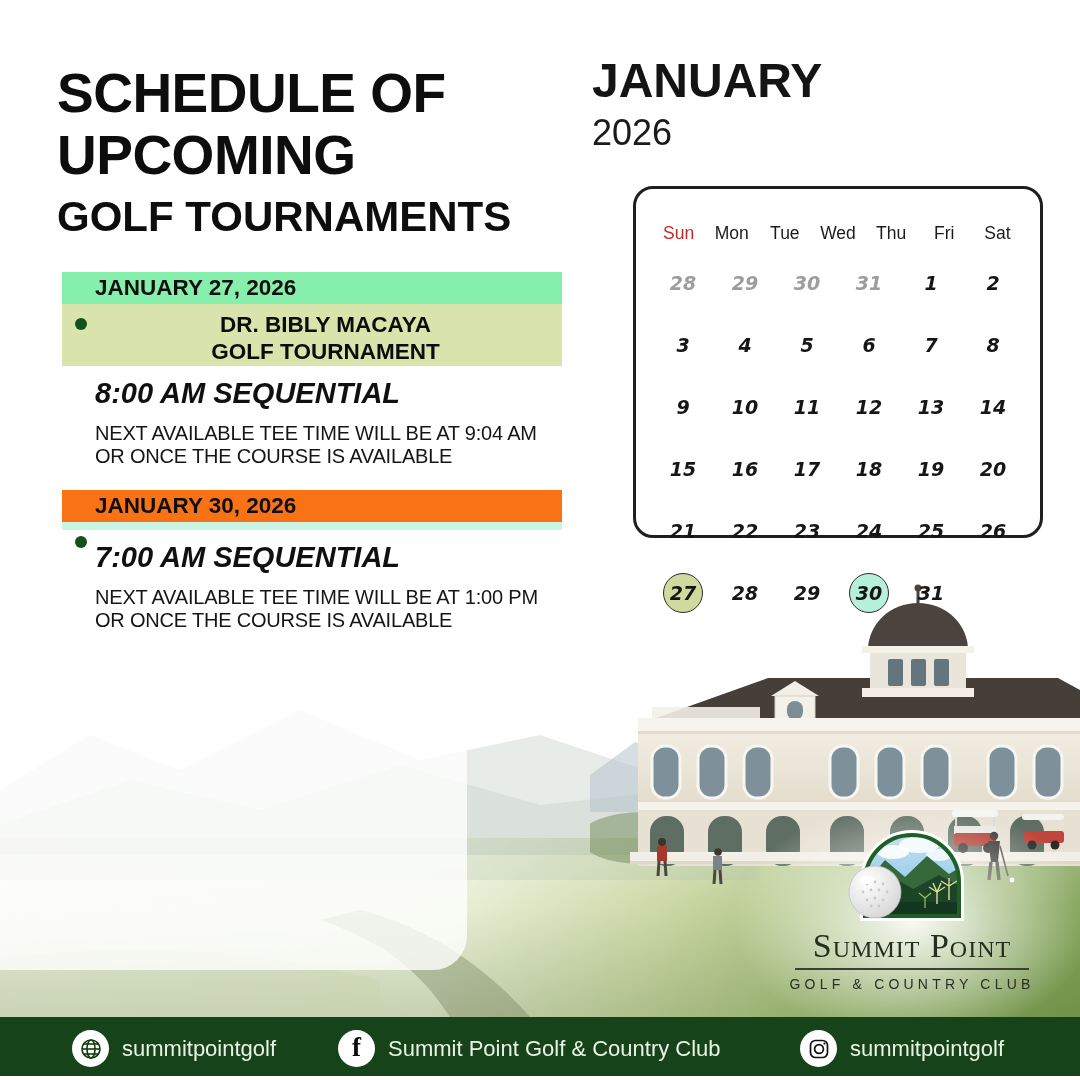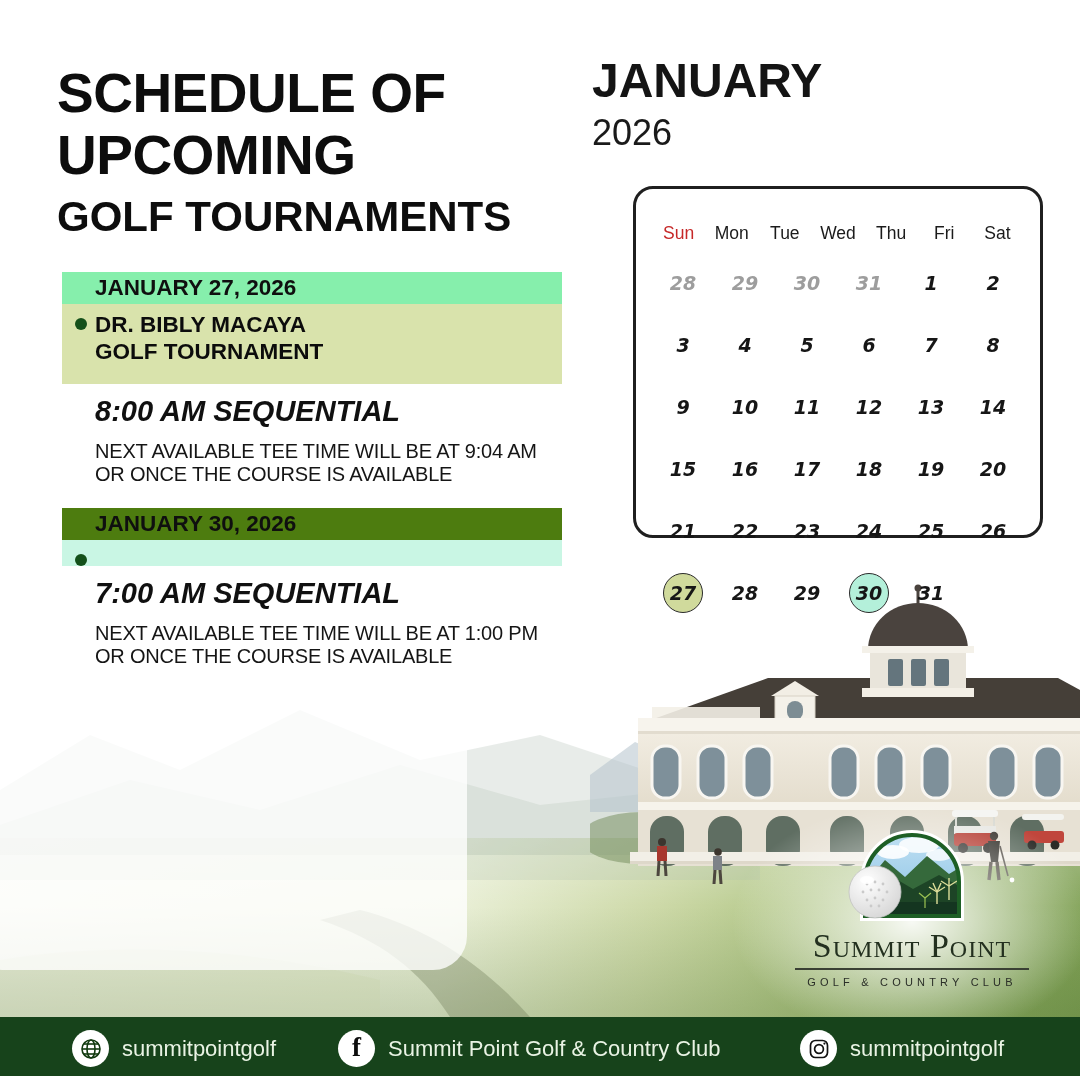--- a/index.html
+++ b/index.html
@@ -39,38 +39,38 @@
   .cal-cell{height:38px;display:flex;align-items:center;justify-content:center;color:#161616;}
   .cal-cell.muted{color:#9d9d9d;}
   .cal-circle{width:38px;height:38px;border-radius:50%;border:1.6px solid #2b2b2b;
     display:flex;align-items:center;justify-content:center;}
 
   
   .events{position:absolute;left:62px;top:272px;width:500px;}
   .event + .event{margin-top:22px;}
   .date-bar{background:#cdcdcd;height:32px;line-height:32px;padding-left:33px;
     font-weight:700;font-size:22.5px;color:#0f0f0f;}
-  .name-bar{position:relative;padding:7px 6px 19px 33px;font-weight:700;font-size:22.5px;
-    line-height:27px;color:#0c0c0c;}
+  .name-bar{position:relative;padding:7px 6px 1px 33px;font-weight:700;font-size:22.5px;
+    line-height:27px;color:#0c0c0c;text-align:center;}
   .bullet{position:absolute;left:13px;top:14px;width:12px;height:12px;border-radius:50%;
     background:#14501a;}
   .event-time{font-style:italic;font-weight:700;font-size:29px;padding-left:33px;
     margin-top:11px;color:#101010;}
   .event-note{font-size:20px;line-height:23px;padding-left:33px;margin-top:12px;
     color:#151515;letter-spacing:-.2px;}
 
   
   .logo{position:absolute;left:772px;top:820px;width:280px;text-align:center;}
   .logo::before{content:"";position:absolute;left:-40px;top:-18px;width:360px;height:240px;
     background:radial-gradient(closest-side,rgba(255,255,255,.92),rgba(255,255,255,0));z-index:0;}
   .logo > *{position:relative;z-index:1;}
   .logo-name{font-family:"Liberation Serif",serif;font-variant:small-caps;font-weight:400;
     font-size:34px;line-height:36px;letter-spacing:1px;color:#23301f;margin-top:2px;}
   .logo-line{width:234px;border:none;border-top:2px solid #3a4034;margin:4px auto 6px;}
-  .logo-sub{font-size:11px;letter-spacing:4.2px;color:#2b2f28;font-weight:400;}
+  .logo-sub{font-size:14px;letter-spacing:4.2px;color:#2b2f28;font-weight:400;}
 
   
   .footer{position:absolute;left:0;top:1017px;width:1080px;height:59px;background:#17431b;}
   .f-item{position:absolute;top:0;height:63px;display:flex;align-items:center;gap:13px;
     color:#e9f3e4;font-size:22px;}
   .f-item.i1{left:72px;} .f-item.i2{left:338px;} .f-item.i3{left:800px;}
   .f-icon{width:37px;height:37px;border-radius:50%;background:#fff;display:flex;
     align-items:center;justify-content:center;flex:0 0 37px;}
   .fb-glyph{font-weight:800;font-size:27px;color:#0d0d0d;line-height:1;margin-top:-2px;
     font-family:"Liberation Serif",serif;}
@@ -264,21 +264,21 @@
           </div>
       </div>
       <div class="event-time">8:00 AM SEQUENTIAL</div>
       <div class="event-note">
           <div>NEXT AVAILABLE TEE TIME WILL BE AT 9:04 AM</div>
           <div>OR ONCE THE COURSE IS AVAILABLE</div>
         </div>
     </div>
 
     <div class="event">
-      <div class="date-bar" style="background: #4d7c0f;">JANUARY 30, 2026</div>
+      <div class="date-bar" style="background: #f97316;">JANUARY 30, 2026</div>
       <div class="name-bar" style="background: rgb(201, 246, 228);">
         <span class="bullet"></span>
       </div>
       <div class="event-time">7:00 AM SEQUENTIAL</div>
       <div class="event-note">
           <div>NEXT AVAILABLE TEE TIME WILL BE AT 1:00 PM</div>
           <div>OR ONCE THE COURSE IS AVAILABLE</div>
         </div>
     </div>
   </section>

